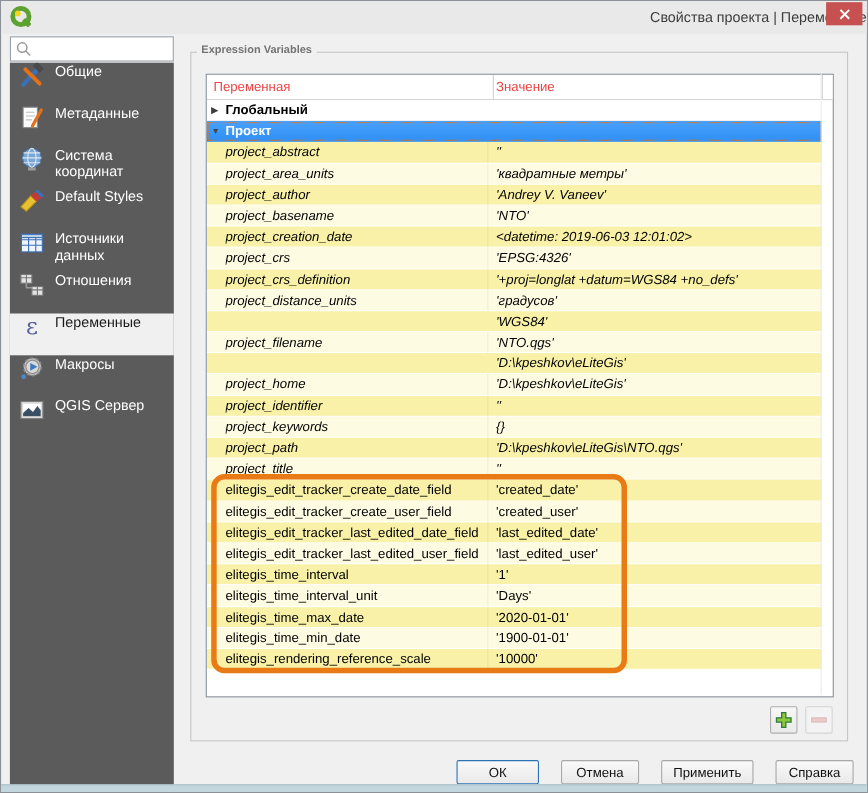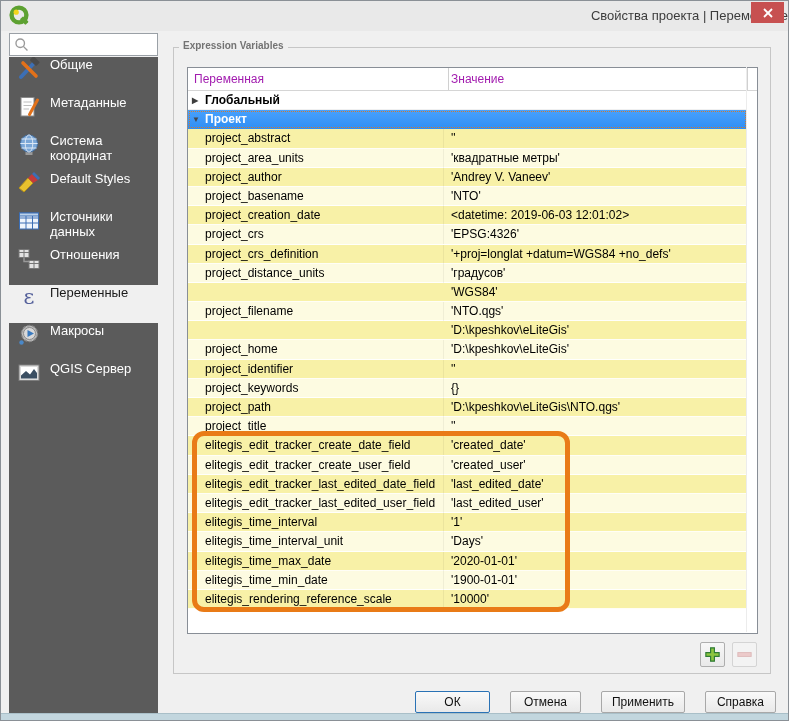--- a/index.html
+++ b/index.html
@@ -17,39 +17,39 @@
   .sidebar{position:absolute;left:8px;top:56px;width:149px;height:657px;background:#5b5b5b;}
   .nav-item{height:38px;display:flex;align-items:flex-start;color:#fff;font-size:13px;cursor:pointer;}
   .nav-item .icn{width:24px;height:24px;margin:0 9px 0 8px;flex:0 0 auto;}
   .nav-item.selected{background:#f0f0f0;color:#1a1a1a;}
   .icn svg{width:100%;height:100%;display:block;}
   
   .groupbox{position:absolute;left:172px;top:46px;width:598px;height:627px;border:1px solid #c6c6c6;box-sizing:border-box;}
   .group-label{position:absolute;left:5px;top:-8px;background:#f0f0f0;padding:0 4px;font-size:10px;font-weight:bold;color:#737373;}
   
   .vtable{position:absolute;left:186px;top:66px;width:571px;height:567px;background:#fff;border:1px solid #888e96;box-sizing:border-box;overflow:hidden;}
-  .thead{position:relative;height:22px;border-bottom:1px solid #d5d5d5;background:#fff;font-size:12px;color:#a21caf;}
+  .thead{position:relative;height:22px;border-bottom:1px solid #d5d5d5;background:#fff;font-size:12px;color:#ef4444;}
   .th{position:absolute;top:0;line-height:22px;}
   .th.c1{left:6px;}
   .th.c2{left:263px;}
   .thead .div1{position:absolute;left:260px;top:0;bottom:0;width:1px;background:#d0d0d0;}
   .thead .div2{position:absolute;left:559px;top:0;bottom:0;width:1px;background:#d0d0d0;}
   .colline{position:absolute;left:745px;top:66px;width:1px;height:565px;background:#ececec;}
   .trow{position:relative;height:19.2px;line-height:19px;font-size:12px;width:559px;box-sizing:border-box;}
   .trow .arrow{position:absolute;left:4px;top:0;width:12px;font-size:8px;color:#3e3e3e;}
   .trow .cname{position:absolute;left:17px;top:0;width:238px;white-space:nowrap;overflow:hidden;}
   .trow .cvalue{position:absolute;left:263px;top:0;width:290px;white-space:nowrap;overflow:hidden;}
   .trow.group{font-weight:bold;background:#fff;border-bottom:1px solid #f0f0f0;}
   .trow.group.sel{background:linear-gradient(#49a1fc,#2f8ef4);color:#fff;border-bottom:none;outline:1px dotted #cf7a32;outline-offset:-2px;}
   .trow.group.sel .arrow{color:#44484e;}
   .trow.var{border-bottom:1px solid rgba(255,255,255,0.9);}
   .trow.var.y1{background:#f8f1a7;}
   .trow.var.y2{background:#fdfbe1;}
   .trow.var .cname{border-right:1px solid rgba(0,0,0,0.05);}
-  .trow.ro{}
+  .trow.ro{font-style:italic;}
   
   .tool-btn{position:absolute;width:25px;height:25px;box-sizing:border-box;background:linear-gradient(#f7f7f7,#e9e9e9);border:1px solid #aeaeae;border-radius:2px;padding:2px;cursor:pointer;}
   .tool-btn.add{left:699px;top:641px;}
   .tool-btn.remove{left:731px;top:641px;border-color:#d4d4d4;background:#f3f3f3;cursor:default;}
   .tool-btn svg{display:block;width:100%;height:100%;}
   
   .footer{position:absolute;right:12px;top:690px;display:flex;gap:20px;}
   .dlg-btn{height:22px;min-width:71px;padding:0 10px;font-size:12px;font-family:"Liberation Sans",sans-serif;color:#111;background:linear-gradient(#f9f9f9,#e9e9e9);border:1px solid #a8a8a8;border-radius:2px;cursor:pointer;}
   .dlg-btn.default{min-width:75px;border:1px solid #2a72b5;}
   

